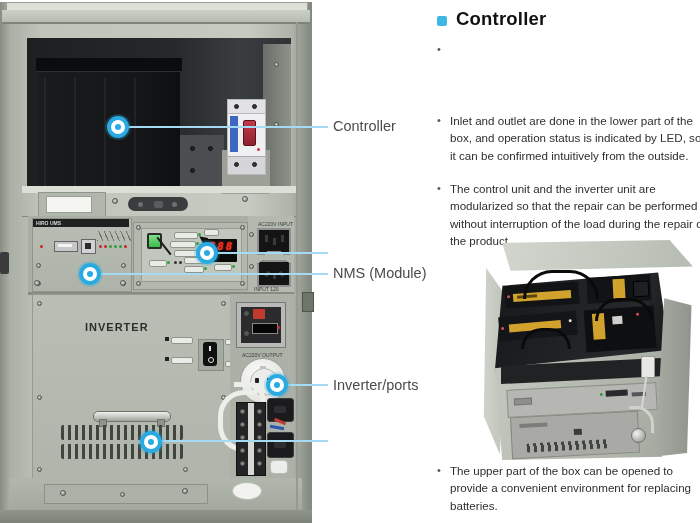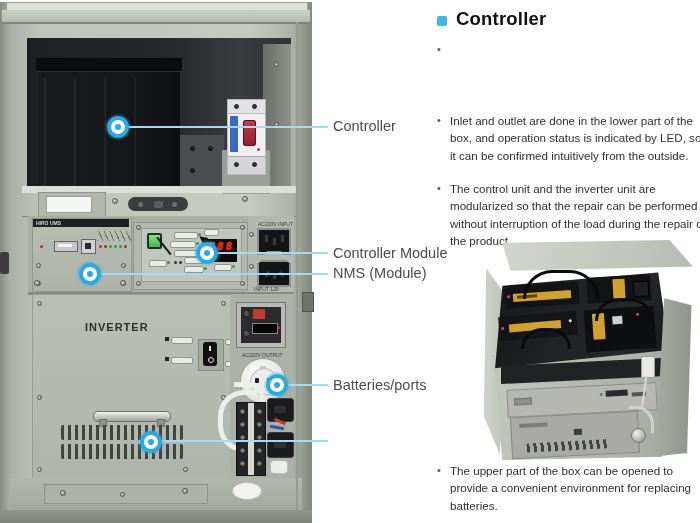--- a/index.html
+++ b/index.html
@@ -257,23 +257,22 @@
   <div class="callout-line" style="left:277px;top:384px;width:51px;"></div>
   <div class="callout-line" style="left:151px;top:440px;width:177px;"></div>
 
   <div class="callout-dot" style="left:107px;top:116px;"></div>
   <div class="callout-dot" style="left:196px;top:242px;"></div>
   <div class="callout-dot" style="left:79px;top:263px;"></div>
   <div class="callout-dot" style="left:266px;top:374px;"></div>
   <div class="callout-dot" style="left:140px;top:431px;"></div>
 
   <div class="callout-label" style="left:333px;top:118px;">Controller</div>
-  <div class="callout-label" style="left:333px;top:245px;">Controller Module</div>
   <div class="callout-label" style="left:333px;top:265px;">NMS (Module)</div>
-  <div class="callout-label" style="left:333px;top:377px;">Batteries/ports</div>
+  <div class="callout-label" style="left:333px;top:377px;">Inverter/ports</div>
 
   <div class="abs" style="left:437px;top:8px;width:260px;">
     <div class="abs" style="left:0;top:8px;width:10px;height:10px;border-radius:2px;background:#3db7e4;"></div>
     <div class="abs expl-title" style="left:19px;top:0;">Controller</div>
   </div>
   <div class="expl-bullet" style="left:450px;top:41px;">
     <span class="mark">•</span>
   </div>
   <div class="expl-bullet" style="left:450px;top:112px;">
     <span class="mark">•</span>

